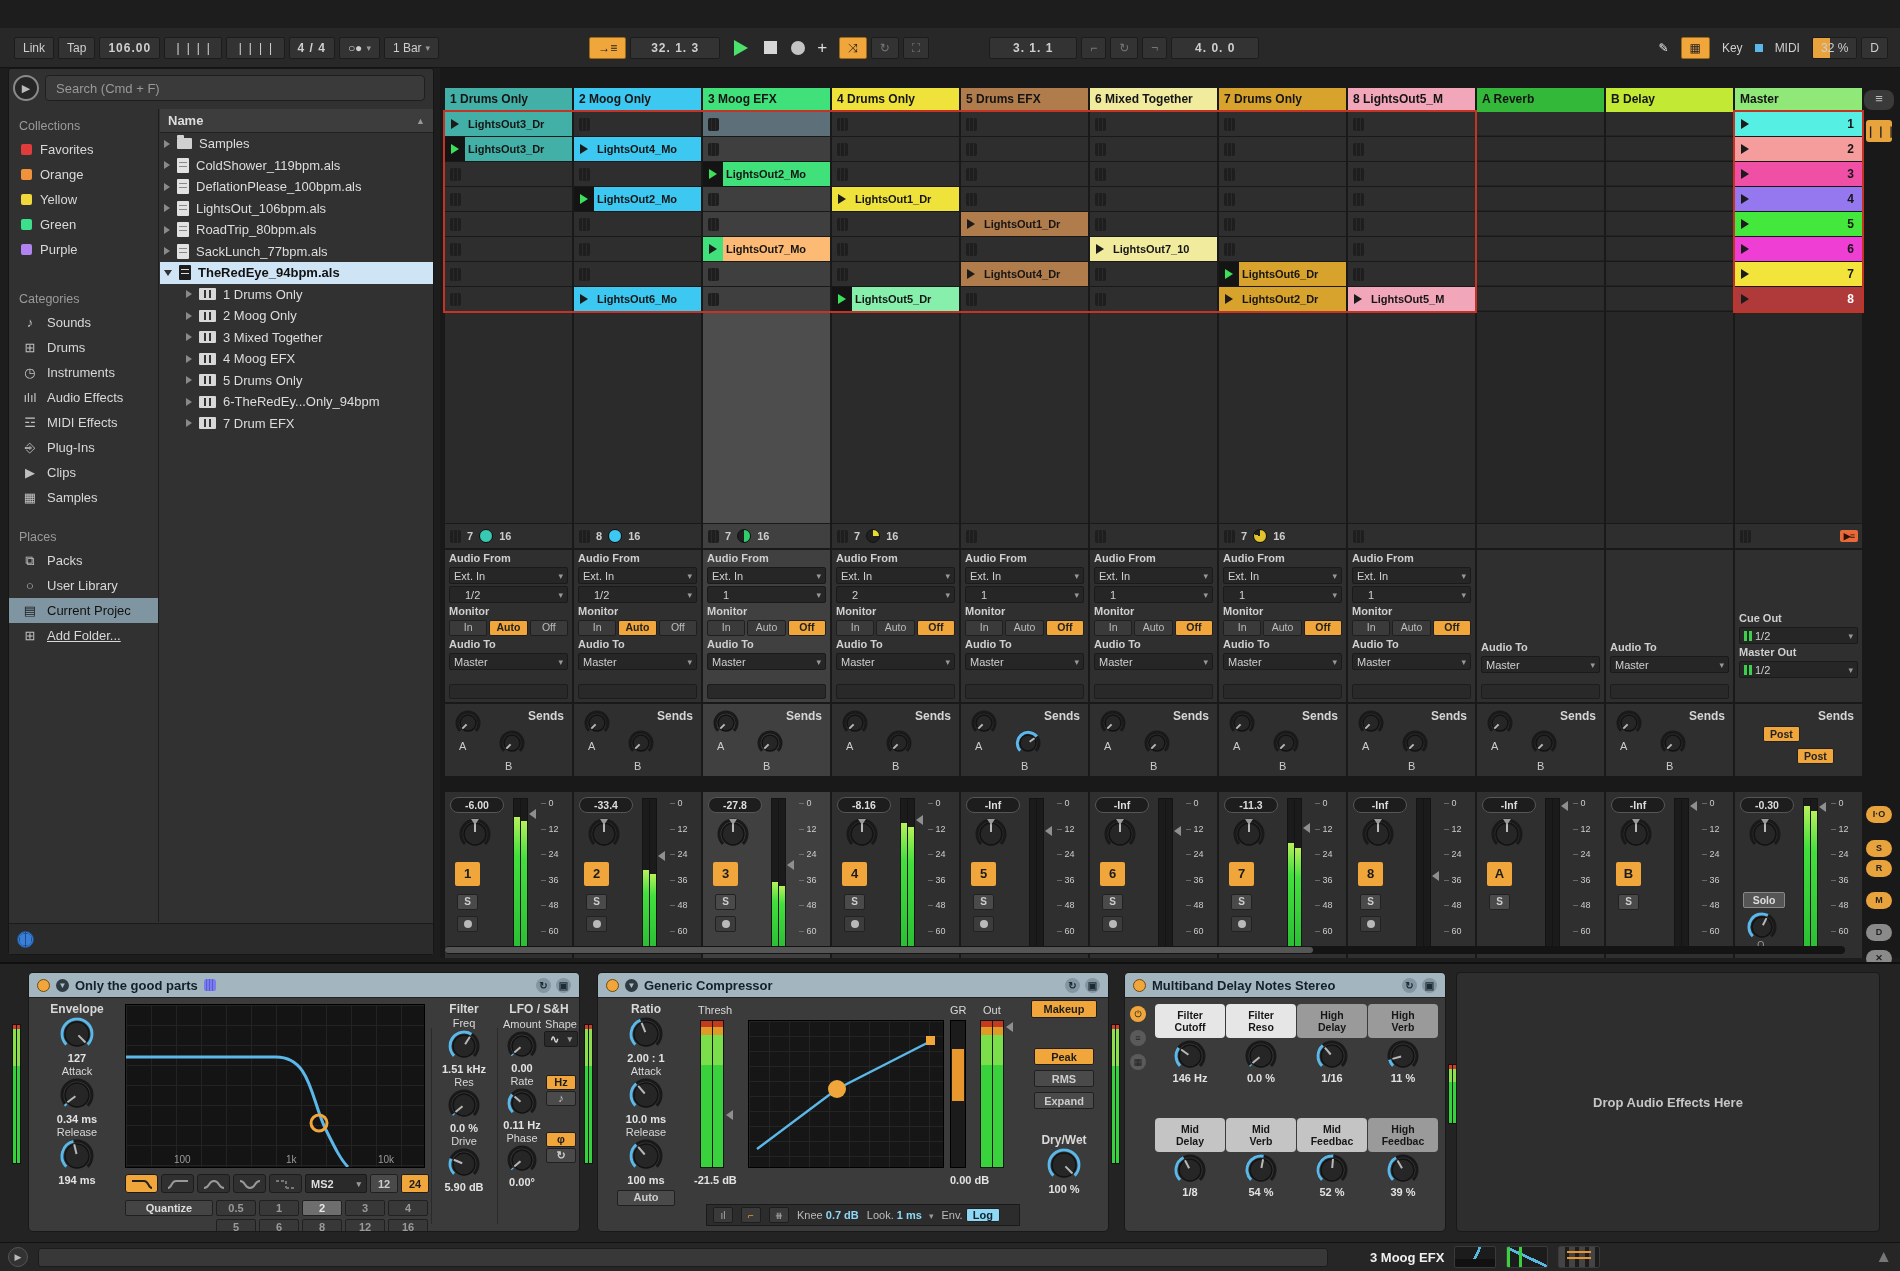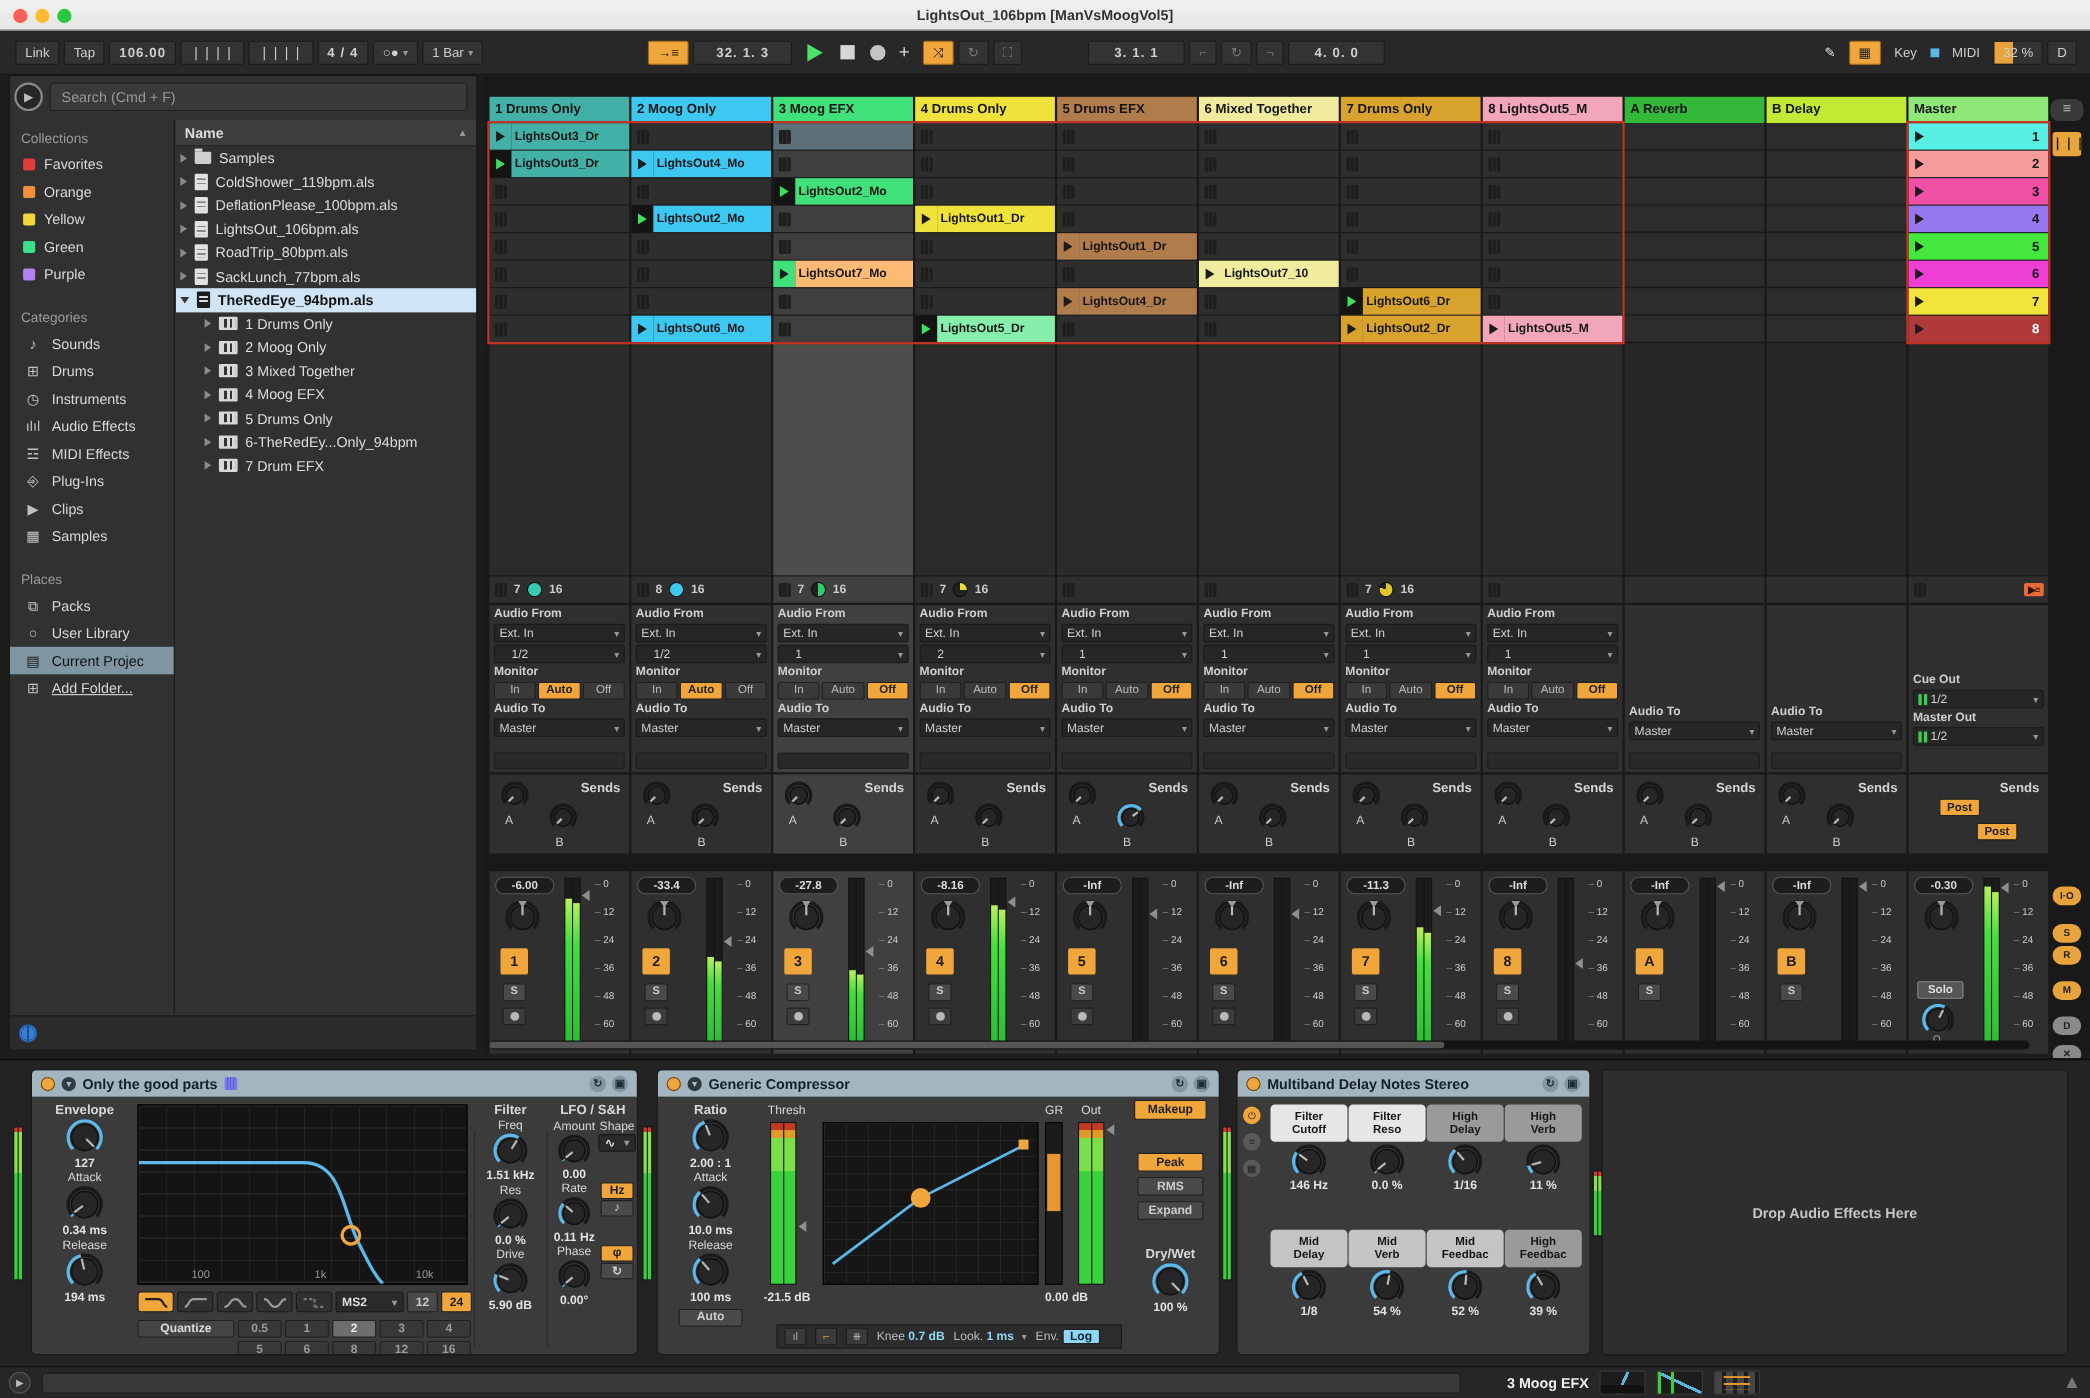--- a/index.html
+++ b/index.html
@@ -211,26 +211,20 @@
   .mini.m3 { background-image:repeating-linear-gradient(#e8972e 0 2px, transparent 2px 6px), repeating-linear-gradient(90deg, #444 0 6px, transparent 6px 10px); background-size:60% 60%, 100% 100%; background-repeat:no-repeat; background-position:center; }
   #sb-logo { margin-left:auto; color:#777; font-size:17px; }
 
   .kn svg { display:block; }
 </style>
 </head>
 <body>
 
 <div id="app">
 
-  <div id="titlebar">
-    <span class="tl" style="left:12px;background:#ff5f57"></span>
-    <span class="tl" style="left:32px;background:#febc2e"></span>
-    <span class="tl" style="left:52px;background:#28c840"></span>
-    <span class="title">LightsOut_106bpm  [ManVsMoogVol5]</span>
-  </div>
 
   <div id="transport">
     <div class="tgroup" style="margin-left:14px">
       <span class="tbox">Link</span>
       <span class="tbox">Tap</span>
       <span class="tbox num">106.00</span>
       <span class="tbox">❘❘❘❘</span>
       <span class="tbox">❘❘❘❘</span>
       <span class="tbox num">4 / 4</span>
       <span class="tbox">
@@ -293,21 +287,21 @@
           </div>
           <div class="b-item">
     <span class="csq" style="background:#3ce08c"></span>
             <span>Green</span>
           </div>
           <div class="b-item">
     <span class="csq" style="background:#b083f0"></span>
             <span>Purple</span>
           </div>
         </div>
-      <div class="b-section" style="margin-top:14px">Categories</div>
+      <div class="b-section" style="margin-top:24px">Categories</div>
       <div id="categories">
           <div class="b-item">
     <span class="cicon">♪</span>
             <span>Sounds</span>
           </div>
           <div class="b-item">
     <span class="cicon">⊞</span>
             <span>Drums</span>
           </div>
           <div class="b-item">

